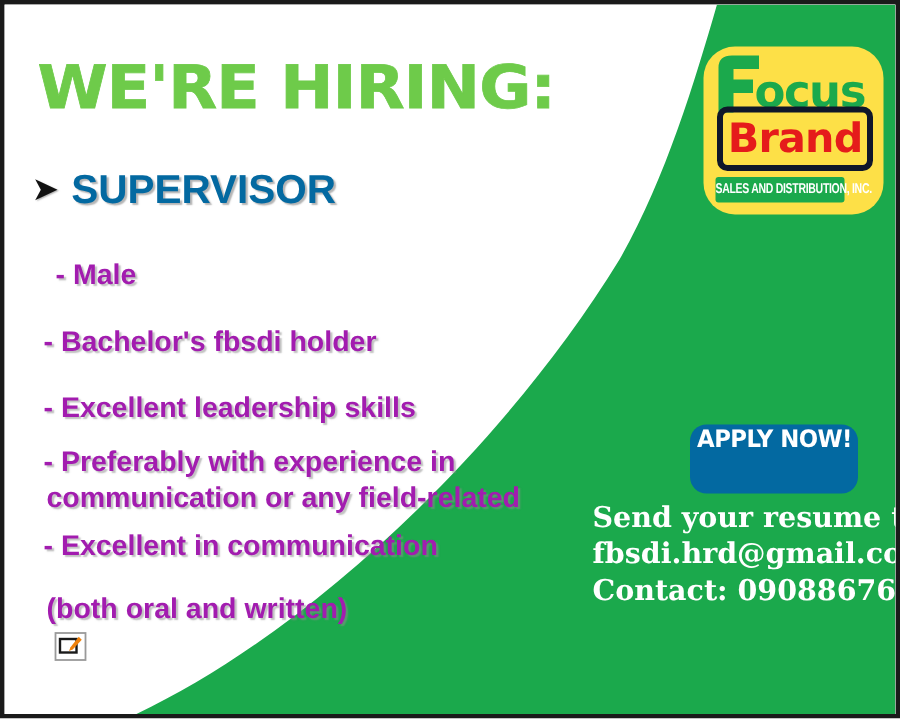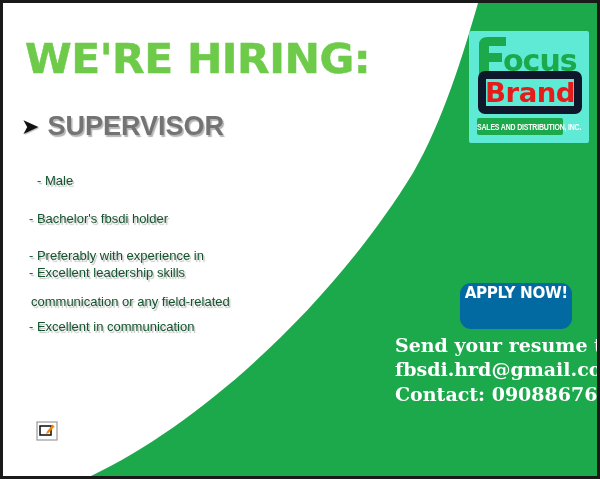--- a/index.html
+++ b/index.html
@@ -69,38 +69,38 @@
     line-height: 1;
     color: #111111;
     font-family: "DejaVu Sans", sans-serif;
     text-shadow: 1px 1px 1px rgba(120,120,120,0.55);
   }
   .position-title {
     font-family: "Liberation Sans", sans-serif;
     font-weight: bold;
     font-size: 27px;
     line-height: 1;
-    color: #737373;
+    color: #0369a1;
     letter-spacing: 0px;
     text-shadow: 1.5px 1.5px 1px rgba(130,130,130,0.6);
   }
 
   
   .reqs {
     position: absolute;
     left: 26px;
     top: 170px;
     z-index: 5;
     width: 330px;
   }
   .req {
     font-family: "Liberation Sans", sans-serif;
-    font-weight: normal;
-    font-size: 13px;
-    color: #14532d;
+    font-weight: bold;
+    font-size: 19px;
+    color: #a21caf;
     text-shadow: 1.5px 1.5px 1px rgba(140,140,140,0.55);
     white-space: nowrap;
   }
   .req.r0 { margin-left: 8px; margin-bottom: 23px; }
   .req.r1 { margin-bottom: 22px; }
   .req.r2 { margin-bottom: 14px; }
   .req.r3 { margin-bottom: 2px; }
   .req.r4 { margin-left: 2px; margin-bottom: 10px; }
   .req.r5 { margin-bottom: 20px; }
   .req.r6 { margin-left: 2px; }
@@ -116,40 +116,40 @@
   }
   .note-icon svg { display: block; }
 
   
   .logo-card {
     position: absolute;
     left: 466px;
     top: 28px;
     width: 120px;
     height: 112px;
-    background: #5eead4;
-    border-radius: 2px;
+    background: #fde047;
+    border-radius: 21px;
     z-index: 6;
     overflow: hidden;
   }
   .logo-focus {
     position: absolute;
     left: 6px;
     top: 4px;
     width: 112px;
     height: 44px;
   }
   .logo-focus svg { display: block; }
   .logo-brand {
     position: absolute;
     left: 9px;
     top: 40px;
     width: 104px;
     height: 43px;
-    border: 8px solid #0f172a;
+    border: 4px solid #0f172a;
     border-radius: 7px;
     box-sizing: border-box;
     display: flex;
     align-items: center;
     justify-content: center;
   }
   .logo-brand-text {
     font-family: "DejaVu Sans", sans-serif;
     font-weight: 900;
     font-size: 27px;
@@ -240,24 +240,25 @@
   <div class="headline">WE'RE HIRING:</div>
 
   <div class="position-row">
     <span class="arrow-bullet">➤</span>
     <span class="position-title">SUPERVISOR</span>
   </div>
 
   <div class="reqs">
     <div class="req r0">- Male</div>
     <div class="req r1">- Bachelor's fbsdi holder</div>
+    <div class="req r2">- Excellent leadership skills</div>
     <div class="req r3">- Preferably with experience in</div>
-    <div class="req r2">- Excellent leadership skills</div>
     <div class="req r4">communication or any field-related</div>
     <div class="req r5">- Excellent in communication</div>
+    <div class="req r6">(both oral and written)</div>
   </div>
 
   <div class="note-icon">
     <svg width="22" height="20" viewBox="0 0 22 20" xmlns="http://www.w3.org/2000/svg">
       <rect x="1" y="1" width="20" height="18" fill="#ffffff" stroke="#9a9a9a" stroke-width="1.2"></rect>
       <rect x="4" y="5" width="11" height="9" fill="none" stroke="#1a1a1a" stroke-width="1.6"></rect>
       <path d="M16.5 3.5 L18.5 5.5 L12.5 12 L10 13 L11 10.5 Z" fill="#F0820C"></path>
     </svg>
   </div>
 

